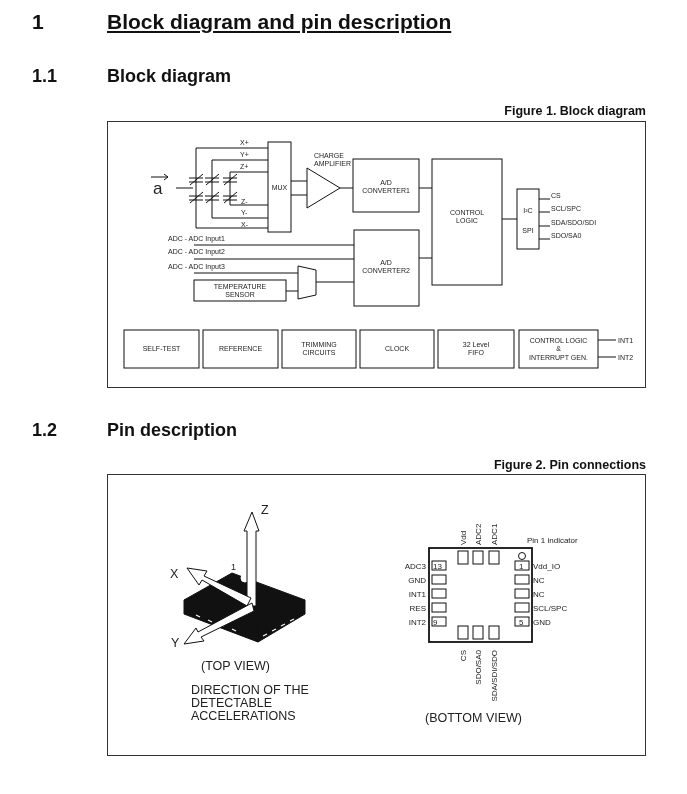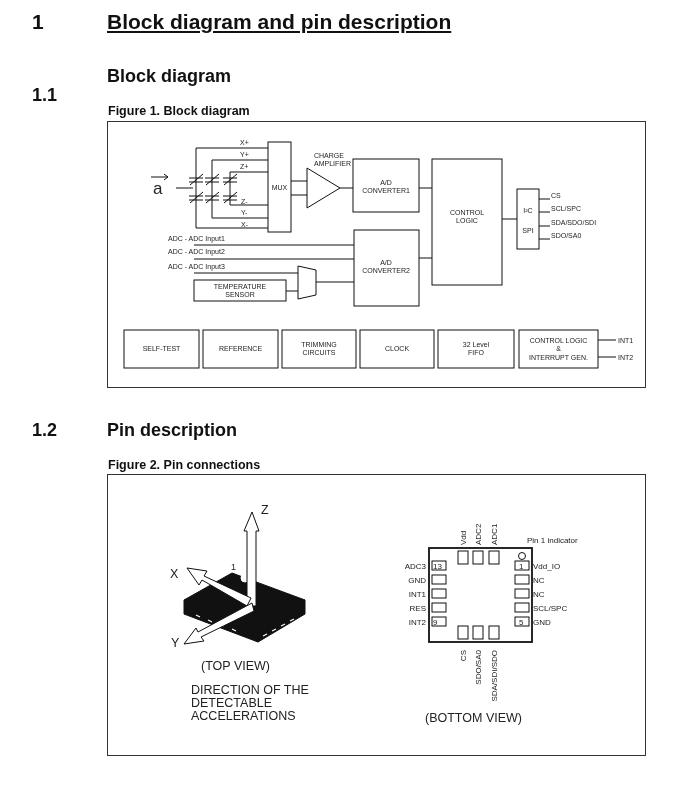--- a/index.html
+++ b/index.html
@@ -1,35 +1,35 @@
 <!DOCTYPE html>
 <html><head>
 <meta charset="utf-8">
 <style>
   html, body { margin: 0; padding: 0; background: #ffffff; }
   body { width: 687px; height: 794px; position: relative; overflow: hidden;
          font-family: "Liberation Sans", sans-serif; color: #111; }
   .h { position: absolute; font-weight: bold; color: #111; margin: 0; }
   .h1 { font-size: 21px; }
   .h2 { font-size: 18px; }
-  .cap { position: absolute; font-weight: bold; font-size: 12.5px; color: #111; text-align: left; }
+  .cap { position: absolute; font-weight: bold; font-size: 12.5px; color: #111; text-align: right; }
   .fig { position: absolute; border: 1.5px solid #333; box-sizing: border-box; background: #fff; }
   svg text { font-family: "Liberation Sans", sans-serif; fill: #222; }
   .t7 { font-size: 7px; }
   .t8 { font-size: 8px; }
   .t9 { font-size: 9px; }
   .t12 { font-size: 12.5px; }
 </style>
 </head>
 <body>
 
 <div class="h h1" style="left:32px; top:10px;">1</div>
 <div class="h h1" style="left:107px; top:10px;text-decoration:underline;">Block diagram and pin description</div>
 
-<div class="h h2" style="left:32px; top:66px;margin-top:19px;">1.1</div>
+<div class="h h2" style="left:32px; top:66px;">1.1</div>
 <div class="h h2" style="left:107px; top:66px;">Block diagram</div>
 
 <div class="cap" style="left:108px; width:538px; top:104px;">Figure 1. Block diagram</div>
 
 <div class="fig" style="left:107px; top:121px; width:539px; height:267px;">
 <svg width="539" height="267" viewBox="107 121 539 267" style="position:absolute;left:-1.5px;top:-1.5px;" stroke="#111" fill="none" stroke-width="1">
 
   <g>
     <text x="153" y="194" font-size="17" stroke="none">a</text>
     <line x1="151" y1="177" x2="168" y2="177"></line>

